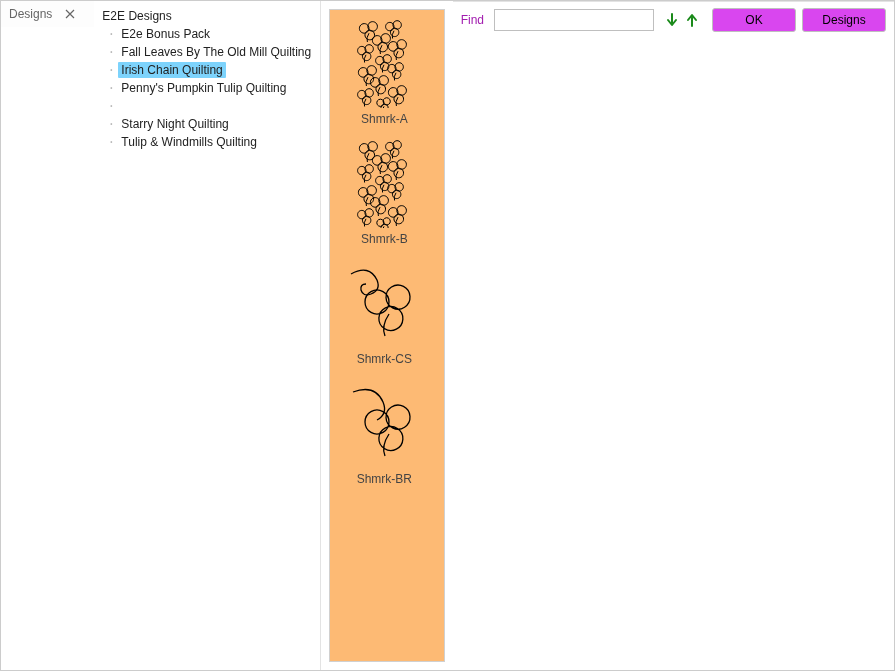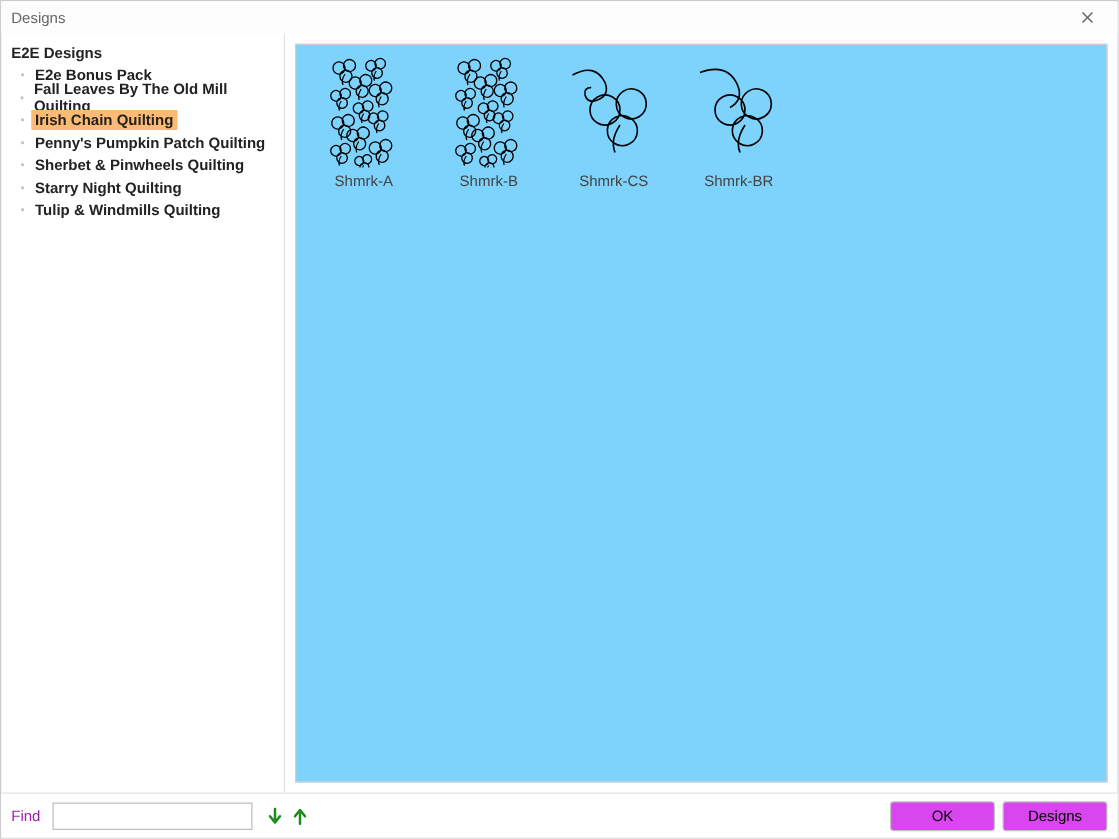--- a/index.html
+++ b/index.html
@@ -1,31 +1,31 @@
 <!DOCTYPE html>
 <html><head>
 <meta charset="utf-8">
 <style>
   * { box-sizing: border-box; }
   html, body { margin: 0; padding: 0; height: 100%; font-family: "Segoe UI", Tahoma, sans-serif; font-size: 12px; color: #222; background: #fff; }
-  .window { width: 895px; height: 671px; border: 1px solid #ccc; display: flex; flex-direction: column; background: #fff; position: relative; }
+  .window { width: 895px; height: 671px; border: 1px solid #ccc; display: flex; background: #fff; position: relative; }
   .titlebar { height: 26px; display: flex; align-items: center; padding: 0 6px 0 8px; color: #666; background: #fdfdfd; }
   .titlebar .title { flex: 1; font-size: 12px; }
   .titlebar .close { width: 36px; height: 26px; display: flex; align-items: center; justify-content: center; color: #666; }
   .body { flex: 1; display: flex; overflow: hidden; }
-  .sidebar { width: 227px; border-right: 1px solid #e3e3e3; padding: 6px 4px 4px 4px; overflow: auto; font-weight: bold; }
+  .sidebar { width: 227px; border-right: 1px solid #e3e3e3; padding: 6px 4px 4px 4px; overflow: auto; }
   .tree-root { font-size: 12px; }
   .tree-root-label { padding: 2px 4px; }
   .tree-children { padding-left: 6px; }
   .tree-item { display: flex; align-items: center; height: 18px; padding: 0 2px 0 0; cursor: default; }
   .tree-conn { width: 14px; color: #bbb; text-align: center; font-family: monospace; line-height: 18px; }
   .tree-label { padding: 1px 3px; border-radius: 1px; }
-  .tree-item.selected .tree-label { background: #fdba74; }
+  .tree-item.selected .tree-label { background: #7dd3fc; }
   .content { flex: 1; position: relative; padding: 8px; }
-  .content-inner { position: absolute; left: 8px; top: 8px; right: 8px; bottom: 8px; border: 1px solid #d0d0d0; overflow: auto; background: #7dd3fc; }
+  .content-inner { position: absolute; left: 8px; top: 8px; right: 8px; bottom: 8px; border: 1px solid #d0d0d0; overflow: auto; background: #fdba74; }
   .grid { display: flex; flex-wrap: wrap; gap: 0; padding: 4px; }
   .thumb { width: 100px; margin: 4px 0 8px 0; display: flex; flex-direction: column; align-items: center; }
   .thumb .imgbox { width: 90px; height: 90px; display: flex; align-items: center; justify-content: center; }
   .thumb .caption { text-align: center; color: #444; margin-top: 4px; font-size: 12px; }
   .footer { height: 36px; border-top: 1px solid #e3e3e3; display: flex; align-items: center; padding: 0 8px; gap: 6px; background: #fff; }
   .footer .find-label { color: #a21caf; margin-right: 4px; }
   .footer input.find { width: 160px; height: 22px; border: 1px solid #bfbfbf; padding: 1px 4px; font-size: 12px; }
   .footer .arrows { display: flex; gap: 6px; margin-left: 6px; }
   .footer .arrow { width: 14px; height: 14px; display: inline-block; }
   .footer .spacer { flex: 1; }
@@ -57,25 +57,24 @@
             <div class="tree-item">
               <span class="tree-conn">·</span>
               <span class="tree-label">Fall Leaves By The Old Mill Quilting</span>
             </div>
             <div class="tree-item selected">
               <span class="tree-conn">·</span>
               <span class="tree-label">Irish Chain Quilting</span>
             </div>
             <div class="tree-item">
               <span class="tree-conn">·</span>
-              <span class="tree-label">Penny's Pumpkin Patch Quilting</span>
+              <span class="tree-label">Penny's Pumpkin Tulip Quilting</span>
             </div>
             <div class="tree-item">
               <span class="tree-conn">·</span>
-              <span class="tree-label">Sherbet &amp; Pinwheels Quilting</span>
             </div>
             <div class="tree-item">
               <span class="tree-conn">·</span>
               <span class="tree-label">Starry Night Quilting</span>
             </div>
             <div class="tree-item">
               <span class="tree-conn">·</span>
               <span class="tree-label">Tulip &amp; Windmills Quilting</span>
             </div>
           </div>

